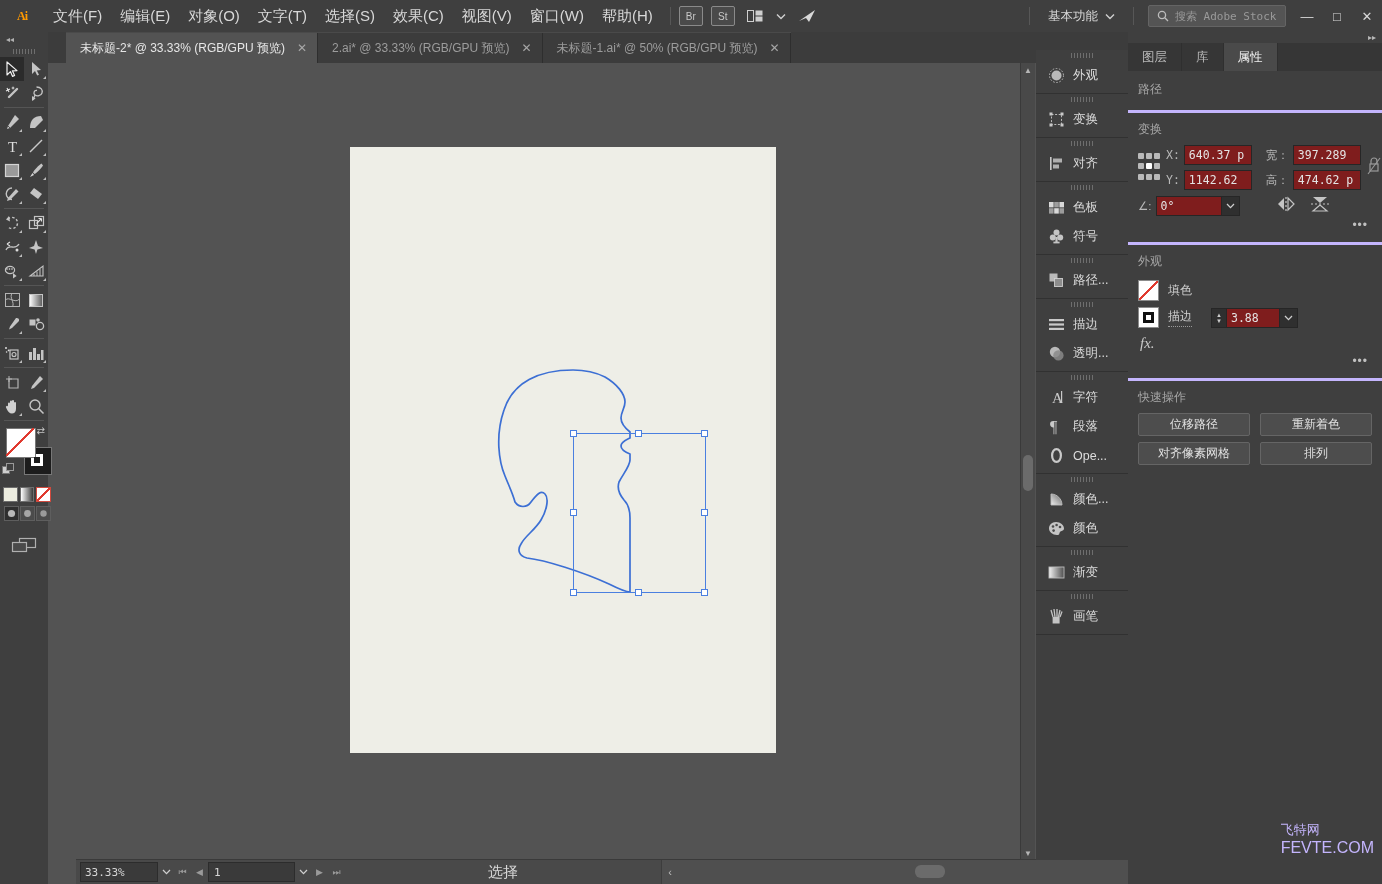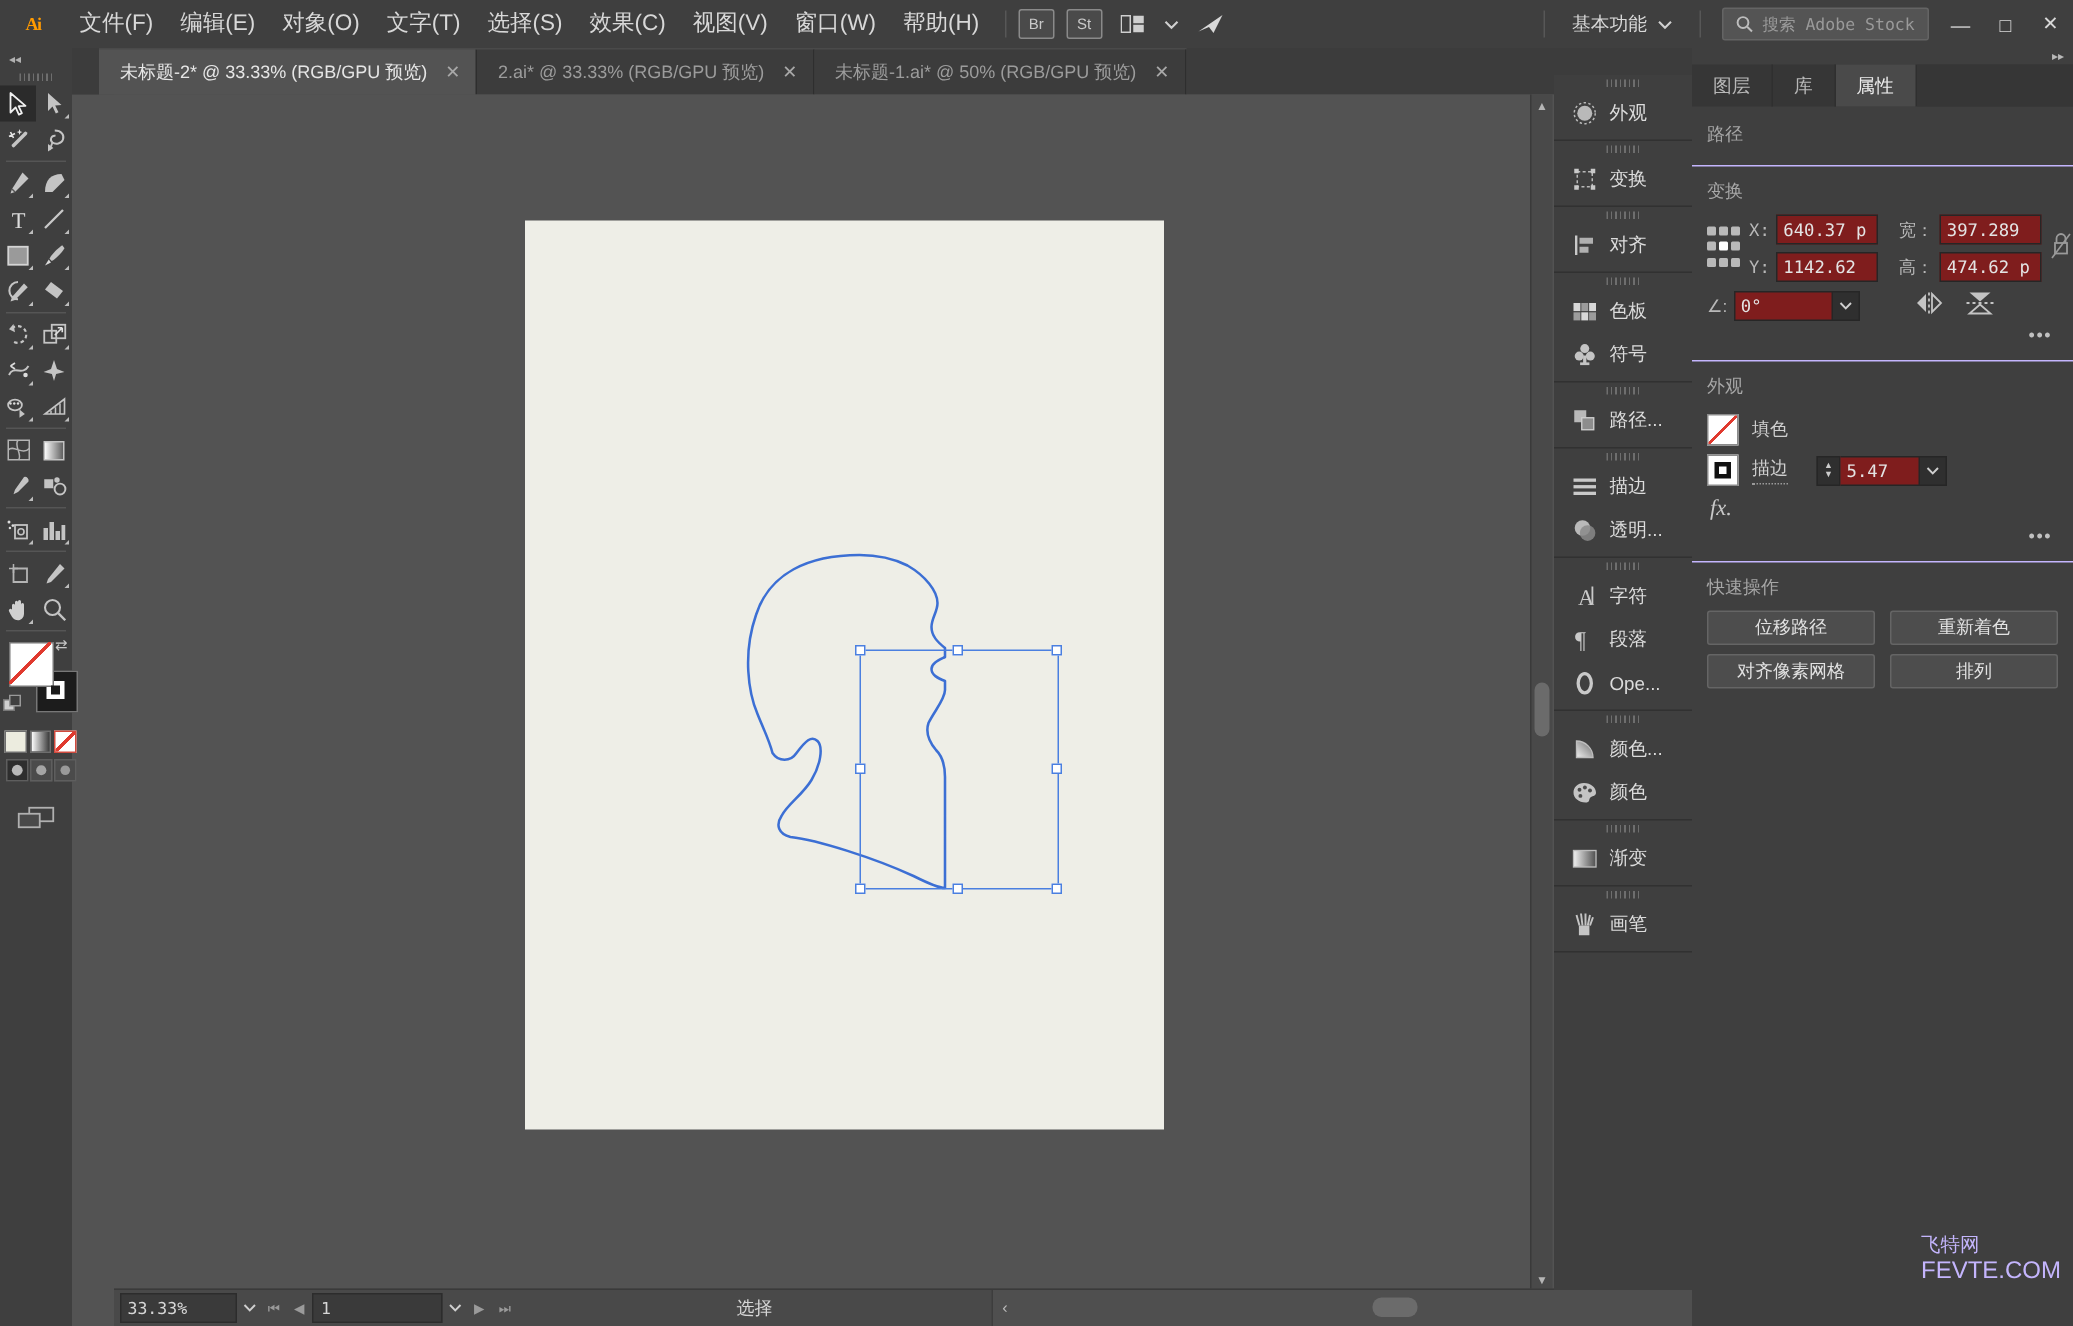--- a/index.html
+++ b/index.html
@@ -72,42 +72,42 @@
   .vscroll{position:absolute;right:0;top:63px;width:14px;height:797px;background:#494949;border-left:1px solid #3a3a3a;}
   .vs-arrow{height:14px;display:flex;align-items:center;justify-content:center;color:#b5b5b5;font-size:8px;}
   .vs-thumb{position:absolute;left:2px;top:392px;width:10px;height:36px;background:#6b6b6b;border-radius:5px;}
 
   
   .statusbar{position:absolute;left:76px;bottom:0;width:1306px;height:24px;background:#494949;display:flex;align-items:center;border-top:1px solid #3a3a3a;}
   .zoom-field{display:flex;align-items:center;width:72px;height:18px;background:#3a3a3a;border:1px solid #2c2c2c;margin-left:4px;padding-left:4px;font-size:11px;color:#d6d6d6;font-family:"DejaVu Sans Mono",monospace;}
   .mini-drop{width:16px;height:18px;display:flex;align-items:center;justify-content:center;color:#c8c8c8;font-size:8px;}
   .navbtn{width:17px;height:22px;display:flex;align-items:center;justify-content:center;color:#9a9a9a;font-size:9px;}
   .page-field{display:flex;align-items:center;width:80px;height:18px;background:#3a3a3a;border:1px solid #2c2c2c;padding-left:5px;font-size:11px;color:#d6d6d6;font-family:"DejaVu Sans Mono",monospace;}
-  .status-text{flex:0 0 auto;width:316px;text-align:center;font-size:12px;color:#d6d6d6;}
+  .status-text{flex:0 0 auto;width:316px;text-align:center;font-size:15px;color:#d6d6d6;}
   .hscroll{position:relative;flex:1;height:24px;background:#4f4f4f;display:flex;align-items:center;border-left:1px solid #3d3d3d;}
   .hs-thumb{position:absolute;left:253px;top:5px;width:30px;height:13px;background:#6b6b6b;border-radius:6px;}
   .hs-arrow{width:16px;display:flex;align-items:center;justify-content:center;color:#bbb;font-size:11px;}
 
   
   .icondock{position:absolute;left:1036px;top:50px;width:92px;height:810px;background:#3f3f3f;border-right:1px solid #323232;}
   .dockgroup{border-bottom:1px solid #313131;padding-bottom:3px;}
   .dock-grip{height:11px;display:flex;align-items:center;justify-content:center;}
   .dock-grip div{width:22px;height:5px;background:repeating-linear-gradient(90deg,#6e6e6e 0 1px,transparent 1px 3px);}
   .dockitem{height:29px;display:flex;align-items:center;gap:7px;padding-left:10px;cursor:default;}
   .dockitem .dlabel{font-size:12.5px;color:#dcdcdc;white-space:nowrap;}
   .dico{width:20px;height:20px;display:flex;align-items:center;justify-content:center;}
 
   
   .proppanel{position:absolute;left:1128px;top:32px;width:254px;height:852px;background:#3f3f3f;}
   .pp-topbar{height:11px;display:flex;align-items:center;justify-content:flex-end;padding-right:6px;color:#b9b9b9;font-size:8px;background:#3f3f3f;}
   .pp-tabs{display:flex;height:28px;background:#363636;}
   .pp-tab{padding:0 14px;height:28px;line-height:28px;font-size:12.5px;color:#b8b8b8;border-right:1px solid #2f2f2f;}
   .pp-tab.active{background:#4a4a4a;color:#ededed;}
   .pp-tabrest{flex:1;height:28px;background:#363636;}
-  .sect{border-bottom:1px solid #c4b5fd;padding:8px 0 10px 0;}
+  .sect{border-bottom:3px solid #c4b5fd;padding:8px 0 10px 0;}
   .sect-title{font-size:12px;color:#a6a6a6;padding:0 10px 7px 10px;}
   .row{display:flex;align-items:center;padding:0 10px;margin-bottom:5px;}
   .flbl{font-size:11.5px;color:#b8b8b8;margin-right:4px;font-family:"DejaVu Sans Mono",monospace;}
   .zlbl{font-size:11.5px;color:#b8b8b8;margin-right:4px;}
   .inp{height:18px;background:#7f1d1d;border:1px solid #262626;color:#e4e4e4;font-size:11.5px;
        font-family:"DejaVu Sans Mono",monospace;display:flex;align-items:center;padding:0 4px;}
   .ref-grid{width:30px;height:30px;display:grid;grid-template-columns:repeat(3,1fr);grid-template-rows:repeat(3,1fr);gap:2px;margin-right:6px;}
   .ref-grid i{background:#b9b9b9;width:6px;height:6px;border-radius:1px;}
   .ref-grid i.c{background:#fff;}
   .appear-row{display:flex;align-items:center;padding:0 10px;height:27px;gap:9px;}
@@ -874,21 +874,21 @@
       </div>
       <div class="appear-row">
         <div class="sw-box stroke"></div>
         <span class="alabel dot">描边</span>
         <div style="display:flex;align-items:center;margin-left:10px;">
           <div class="stepper">
             <span>▲</span>
             <span>▼</span>
           </div>
           <div class="inp" style="width:44px;border-left:none;">
-            <span>5.47</span>
+            <span>3.88</span>
           </div>
           <div class="chev">
             <svg width="9" height="6" viewBox="0 0 9 6">
                 <path d="M1 1 L4.5 4.6 L8 1" fill="none" stroke="#cfcfcf" stroke-width="1.3"></path>
               </svg>
           </div>
         </div>
       </div>
       <div style="padding:4px 0 0 12px;">
         <span style="font-family:'Liberation Serif',serif;font-style:italic;font-size:15px;color:#c9c9c9;">fx.</span>

